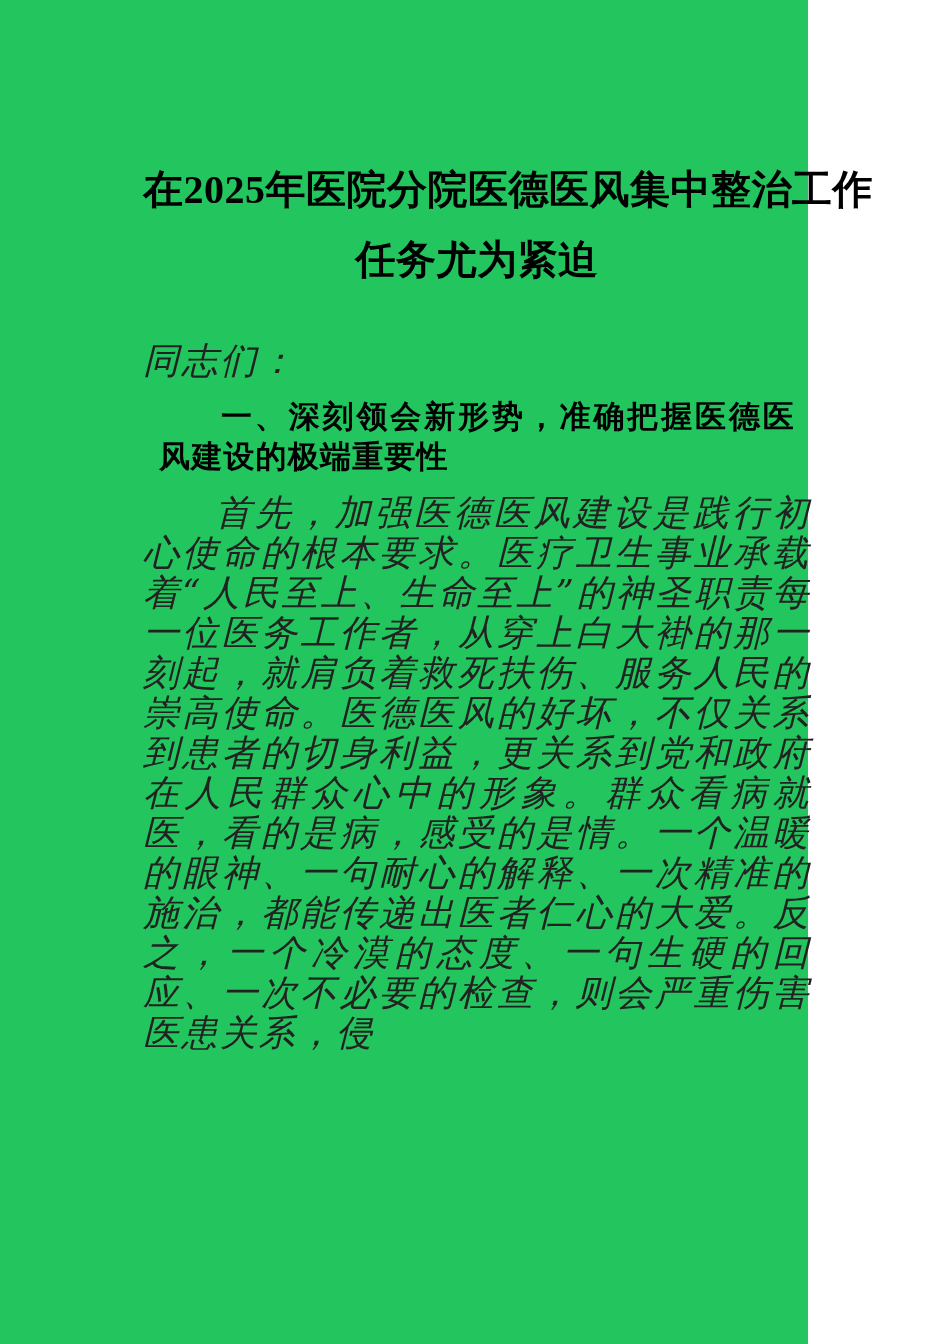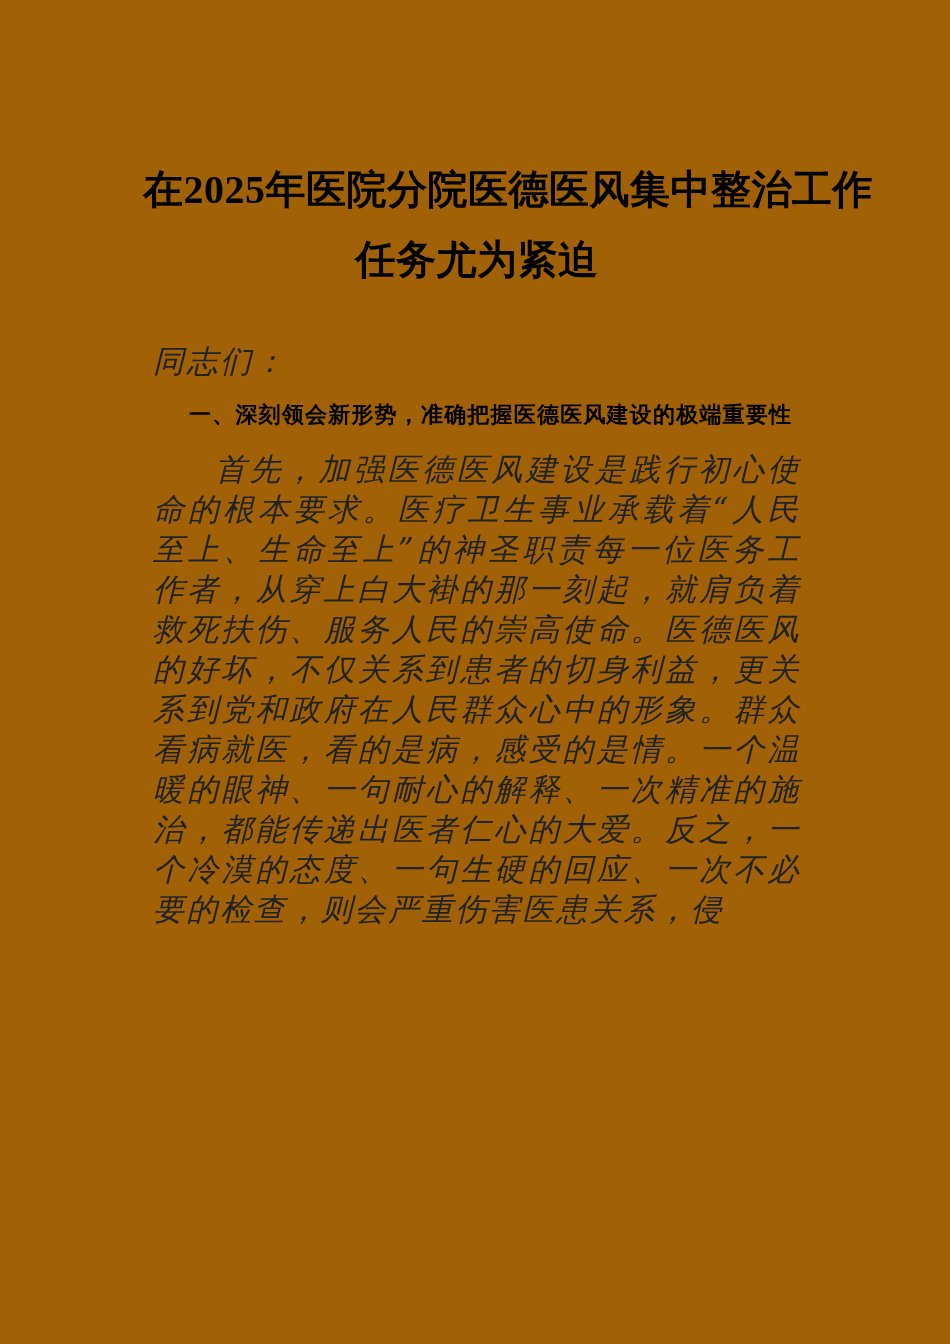--- a/index.html
+++ b/index.html
@@ -10,23 +10,23 @@
   body {
     width: 950px;
     height: 1344px;
     overflow: hidden;
     font-family: "Liberation Serif", "DejaVu Serif", serif;
     color: #1a1a1a;
   }
 
   .page {
     position: relative;
-    width: 950px;
+    width: 808px;
     height: 1344px;
-    background: #a16207;
+    background: #22c55e;
     box-sizing: border-box;
   }
 
   .content {
     position: absolute;
     left: 143px;
     top: 0;
     width: 668px;
   }
 
@@ -47,47 +47,47 @@
     padding-top: 155px;
     white-space: nowrap;
   }
   .title-line-2 {
     display: block;
     white-space: nowrap;
   }
 
   
   .para {
-    margin: 10px;
+    margin: 0;
     padding: 0;
     font-family: "DejaVu Serif", "Liberation Serif", serif;
-    font-size: 31px;
+    font-size: 36px;
     line-height: 40px;
     color: #222222;
     text-align: justify;
     text-justify: inter-ideograph;
     letter-spacing: 2.6px;
     font-style: italic;
   }
   .para.salutation {
     text-indent: 0;
     margin-top: 46px;
   }
   .para.indent {
     text-indent: 2em;
   }
 
   
   .section-heading {
-    margin: 2px;
+    margin: 16px;
     padding: 0;
     font-family: "Liberation Sans", "DejaVu Sans", sans-serif;
     font-weight: bold;
-    font-size: 22px;
-    line-height: 48px;
+    font-size: 31px;
+    line-height: 40px;
     letter-spacing: 1.2px;
     color: #000000;
     text-indent: 2em;
     text-align: justify;
     text-justify: inter-ideograph;
   }
 </style>
 </head>
 <body>
 

